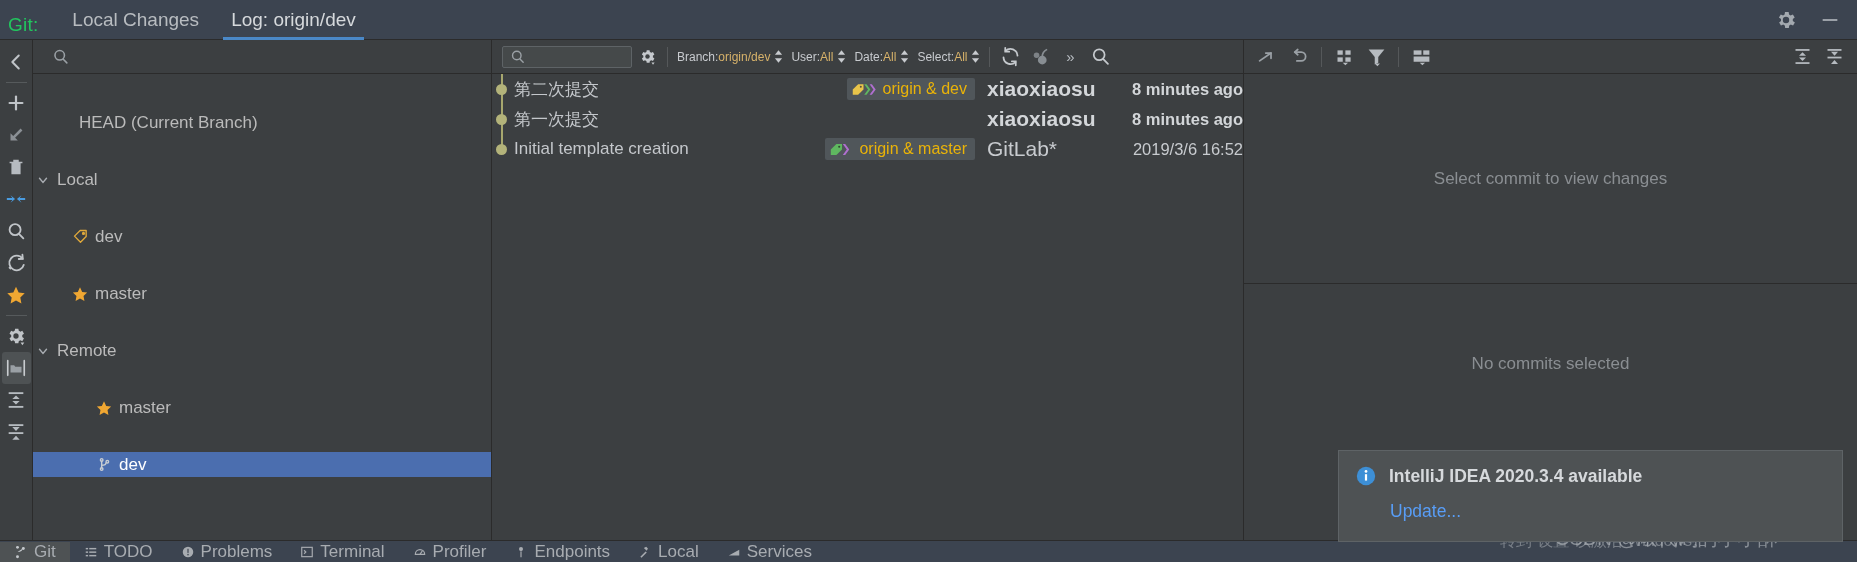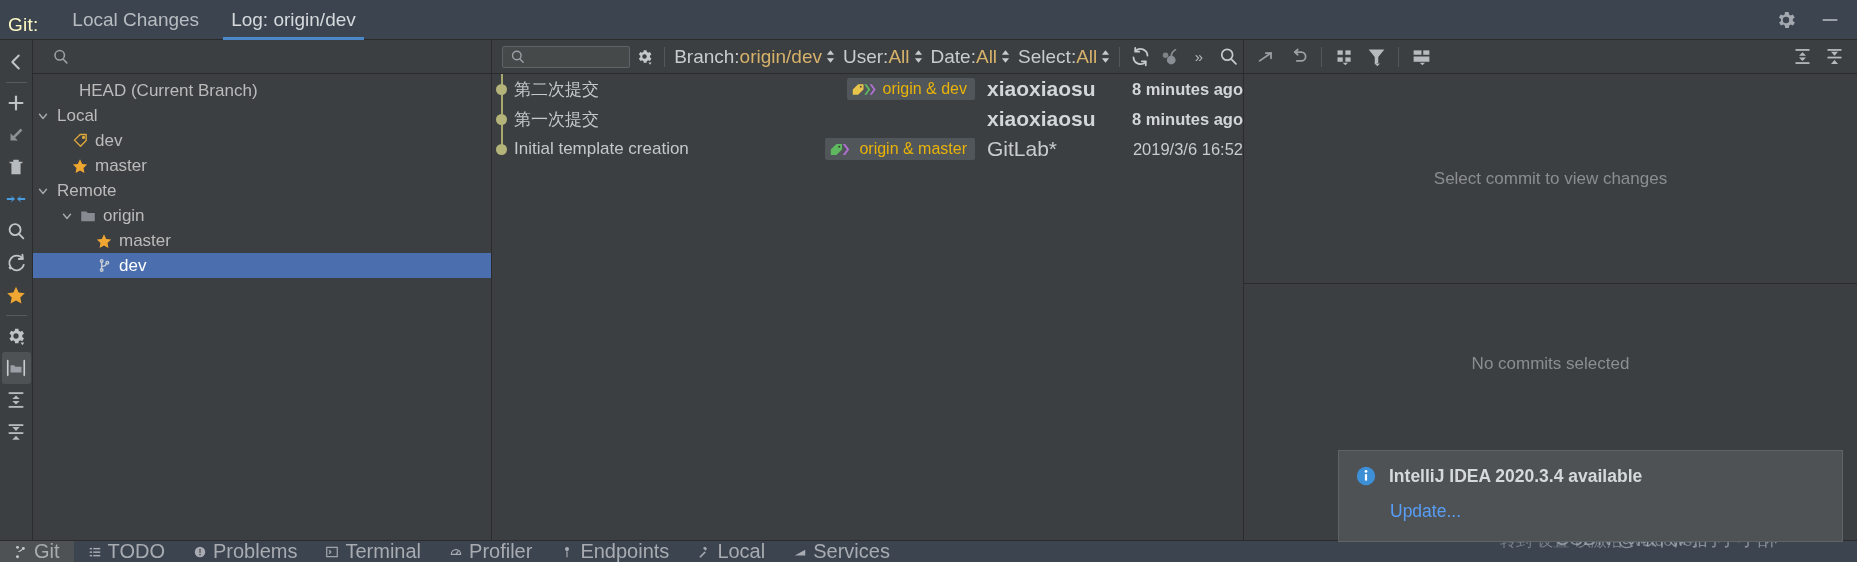--- a/index.html
+++ b/index.html
@@ -11,21 +11,21 @@
   }
   body { position: relative; color: #bbbbbb; }
 
   
   .tabbar {
     position: absolute; left: 0; top: 0; width: 1857px; height: 40px;
     background: #3c4450; display: flex; align-items: center;
     border-bottom: 1px solid #2b2b2b;
   }
   .tabbar-label {
-    color: #fef9c3; font-size: 19px; margin-left: 8px; margin-right: 18px;
+    color: #22c55e; font-size: 19px; margin-left: 8px; margin-right: 18px;
     letter-spacing: .2px;
     margin-top: 11px;
   }
   .tab {
     position: relative; height: 40px; display: flex; align-items: center;
     padding: 0 16px; color: #b8bcc0; font-size: 19px; cursor: default;
     white-space: nowrap;
   }
   .tab.active { color: #d6d9dc; }
   .tab.active::after {
@@ -60,21 +60,21 @@
     position: absolute; left: 33px; top: 40px; width: 459px; height: 522px;
     background: #3c3f41; border-right: 1px solid #2b2b2b;
   }
   .tree-search {
     height: 34px; display: flex; align-items: center; padding-left: 18px;
     border-bottom: 1px solid #2b2b2b;
   }
   .tree-rows { padding-top: 4px; }
   .tree-row {
     height: 25px; display: flex; align-items: center; font-size: 17px;
-    color: #bbbbbb; cursor: default; padding-right: 6px;
+    color: #bbbbbb; cursor: default; padding-right: 6px; margin-top: 32px;
   }
   .tree-row.selected { background: #4b6eaf; color: #ffffff; }
   .twisty { width: 20px; display: flex; justify-content: center; color: #a9adb2; }
   .tree-ico { width: 22px; display: flex; justify-content: center; align-items: center; }
   .tree-label { margin-left: 4px; }
 
   
   .log-panel {
     position: absolute; left: 492px; top: 40px; width: 752px; height: 522px;
     background: #3c3f41; border-right: 1px solid #2b2b2b;
@@ -83,21 +83,21 @@
     height: 34px; display: flex; align-items: center; gap: 0;
     border-bottom: 1px solid #2b2b2b; padding-left: 10px;
   }
   .log-search-box {
     width: 130px; height: 22px; background: #45494a; border: 1px solid #5e6366;
     border-radius: 2px; display: flex; align-items: center; padding-left: 6px;
   }
   .tb-ico { width: 30px; height: 30px; display: flex; align-items: center; justify-content: center; }
   .tb-sep { width: 1px; height: 20px; background: #55585a; margin: 0 5px; }
   .filter {
-    display: flex; align-items: center; font-size: 19px; color: #c8cbcf;
+    display: flex; align-items: center; font-size: 12px; color: #c8cbcf;
     padding: 0 4px; white-space: nowrap; cursor: default;
   }
   .filter .val { color: #d7b26a; }
   .spin { display: inline-flex; flex-direction: column; margin-left: 4px; gap: 1px; }
 
   .commit-rows { }
   .commit-row {
     height: 30px; display: flex; align-items: center; position: relative;
     font-size: 17px; color: #c4c7cb; cursor: default;
   }
@@ -170,21 +170,21 @@
   }
 
   
   .statusbar {
     position: absolute; left: 0; bottom: 0; width: 1857px; height: 22px;
     background: #3c4450; display: flex; align-items: center;
     overflow: hidden; border-top: 1px solid #2b2b2b;
   }
   .sb-item {
     display: flex; align-items: center; gap: 6px; padding: 0 14px;
-    font-size: 20px; color: #a8acb1; white-space: nowrap; cursor: default;
+    font-size: 17px; color: #a8acb1; white-space: nowrap; cursor: default;
   }
   .sb-item.first { background: #4e5254; }
   .sb-ico { display: inline-flex; }
   svg { display: block; }
 </style>
 </head>
 <body>
 
 <div class="tabbar">
   <span class="tabbar-label">Git:</span>
@@ -332,33 +332,20 @@
 
     <div class="tree-row">
       <span class="twisty">
         <svg width="14" height="14" viewBox="0 0 24 24" fill="none" stroke="#a9adb2" stroke-width="2.4" stroke-linecap="round">
             <polyline points="6 9 12 16 18 9"></polyline>
           </svg>
       </span>
       <span class="tree-label">Remote</span>
     </div>
 
-    <div class="tree-row" style="padding-left:24px">
-      <span class="twisty">
-        <svg width="14" height="14" viewBox="0 0 24 24" fill="none" stroke="#a9adb2" stroke-width="2.4" stroke-linecap="round">
-            <polyline points="6 9 12 16 18 9"></polyline>
-          </svg>
-      </span>
-      <span class="tree-ico">
-        <svg width="18" height="18" viewBox="0 0 24 24" fill="#868c92">
-            <path d="M3 6h7l1.5 2H21v11H3z"></path>
-          </svg>
-      </span>
-      <span class="tree-label">origin</span>
-    </div>
 
     <div class="tree-row" style="padding-left:60px">
       <span class="tree-ico">
         <svg width="18" height="18" viewBox="0 0 24 24" fill="#f0a732">
             <polygon points="12,3 14.9,9.2 21.5,10 16.7,14.6 17.9,21.2 12,18 6.1,21.2 7.3,14.6 2.5,10 9.1,9.2"></polygon>
           </svg>
       </span>
       <span class="tree-label">master</span>
     </div>
 

